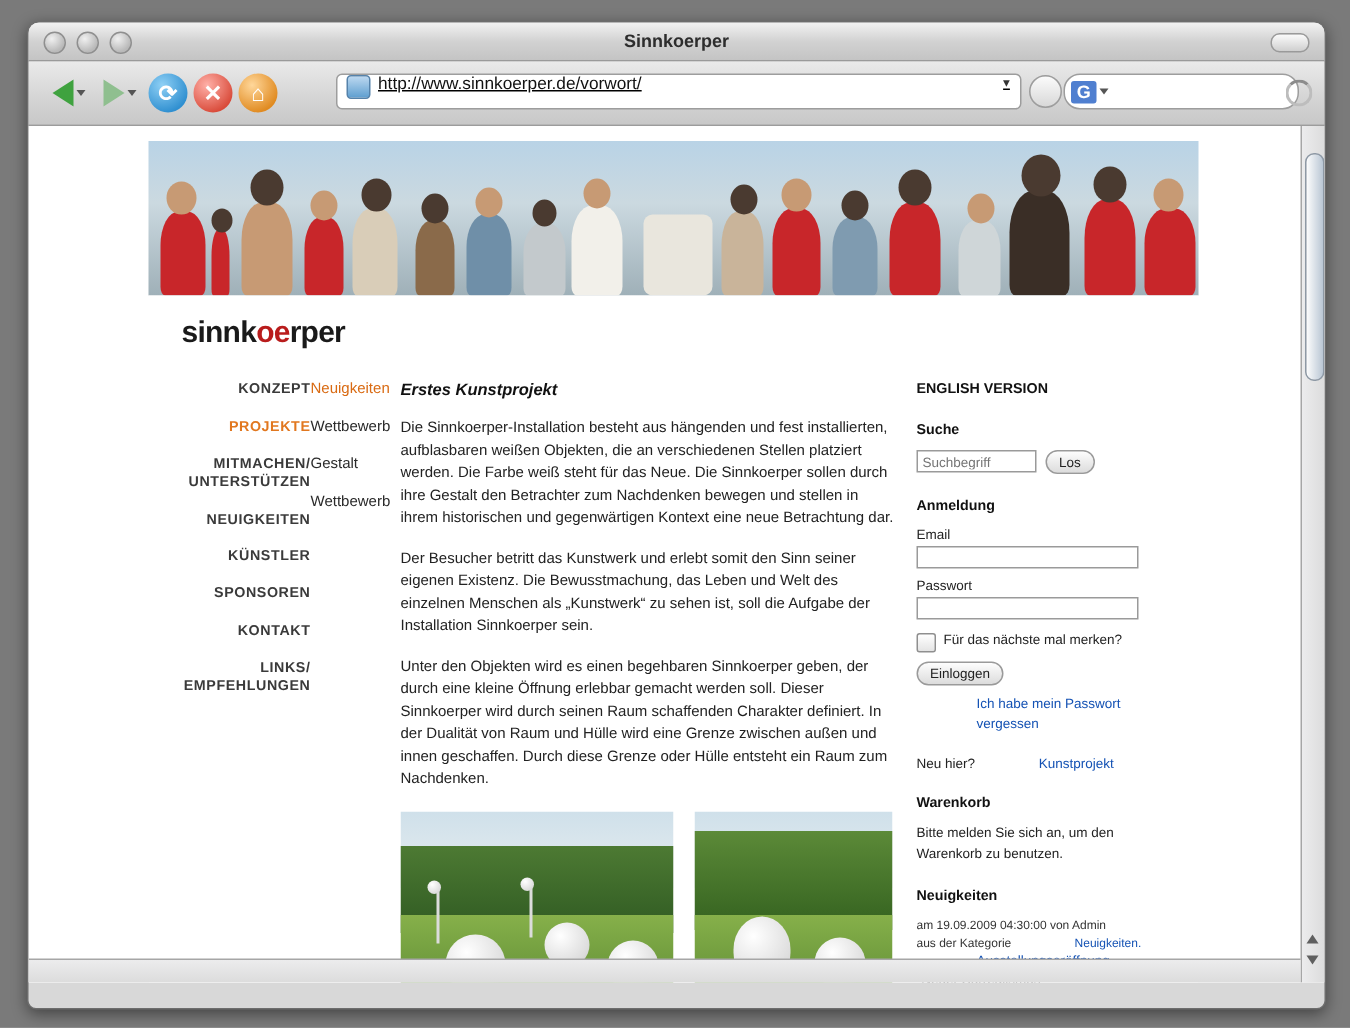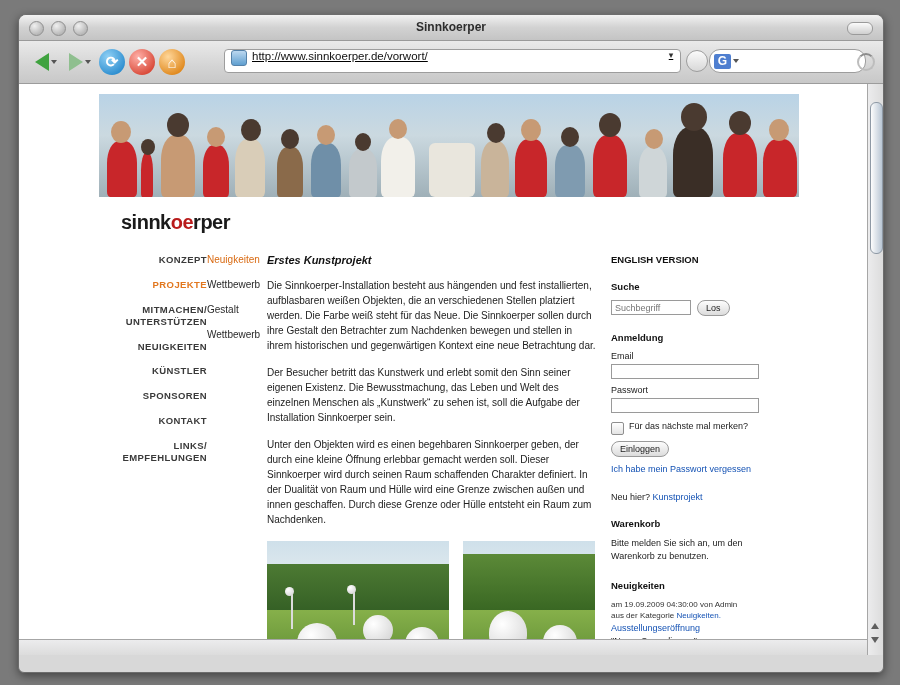--- a/index.html
+++ b/index.html
@@ -318,21 +318,21 @@
     width: 160px;
     padding-top: 8px;
     font-size: 9px;
     color: #222;
   }
   .col-right h3 {
     font-size: 9.5px;
     margin: 0 0 8px 0;
     color: #111;
   }
-  .col-right .link { color: #1452b4; cursor: pointer; }
+  .col-right .link { color: #1452b4; cursor: pointer; margin-left: 40px; }
   .sect { margin-bottom: 16px; }
   .fld-label { font-size: 9px; margin: 0 0 3px 0; }
   .txtinput {
     width: 148px; height: 15px;
     border: 1px solid #9a9a9a;
     background: #fff;
     font-size: 9px;
     padding: 0 3px;
     box-sizing: border-box;
   }

